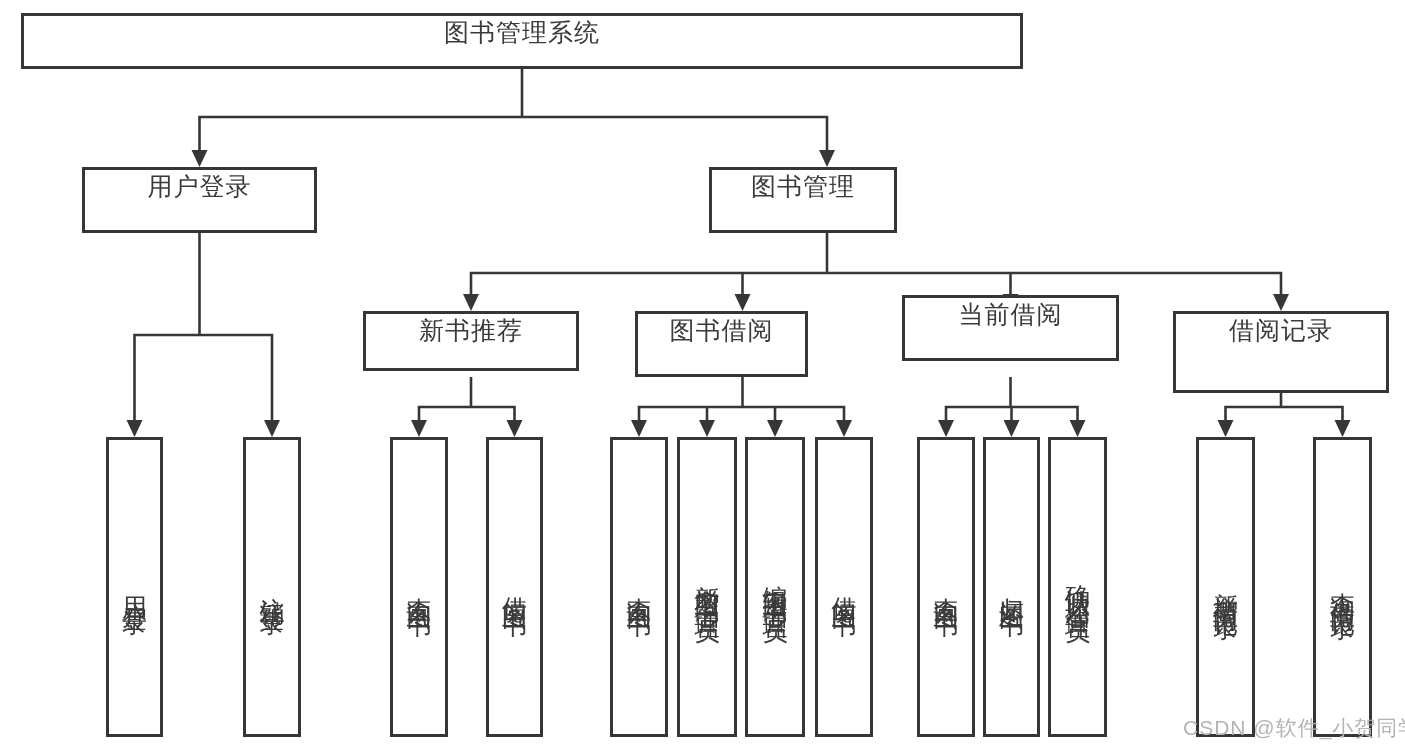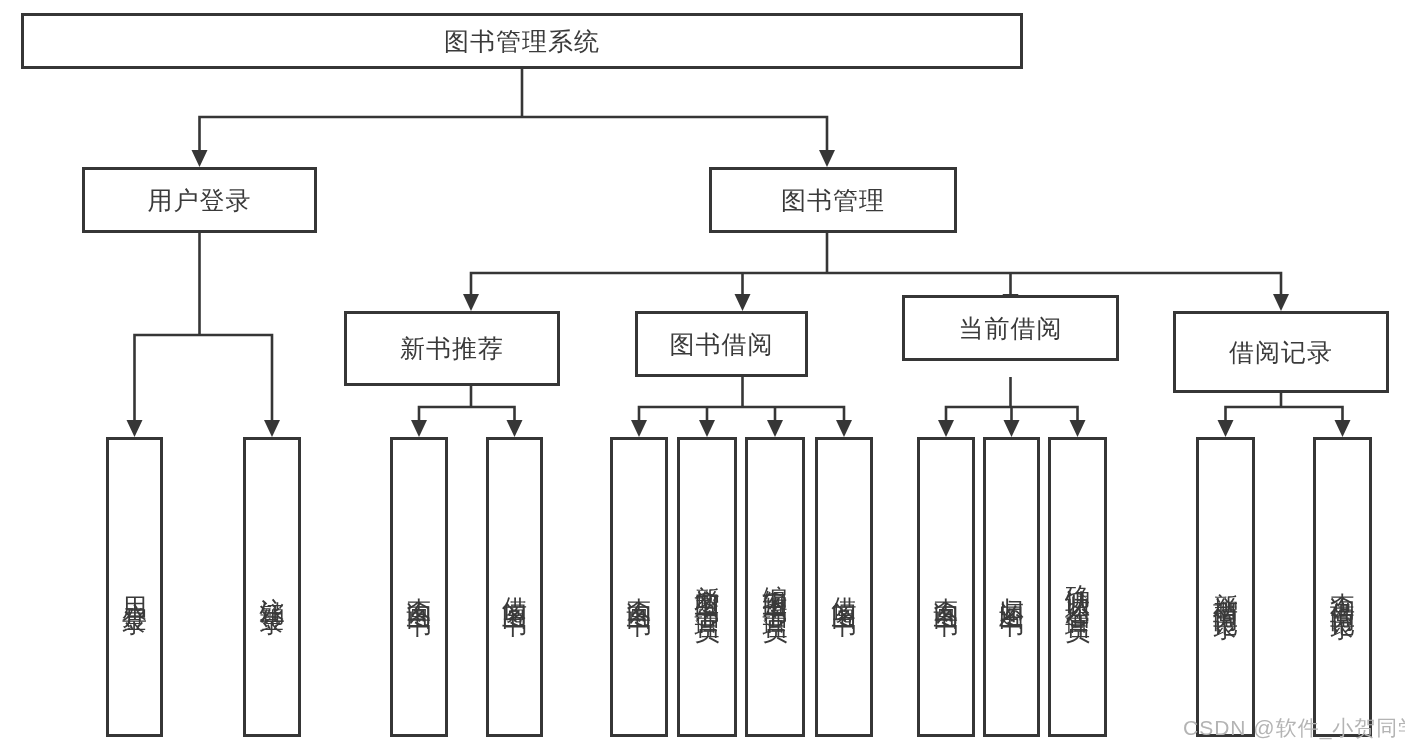--- a/index.html
+++ b/index.html
@@ -3,21 +3,21 @@
 <meta charset="utf-8">
 <style>
   html,body{margin:0;padding:0;background:#fff;}
   #stage{
     position:relative;width:1405px;height:747px;background:#ffffff;overflow:hidden;
     font-family:"Liberation Sans","DejaVu Sans",sans-serif;color:#3a3a3a;
   }
   #wires{position:absolute;left:0;top:0;z-index:1;}
   .hbox{
     position:absolute;box-sizing:border-box;background:#ffffff;border:3px solid #363636;
-    display:flex;align-items:center;justify-content:center;z-index:2;
+    display:flex;justify-content:center;z-index:2;
     font-size:25px;letter-spacing:1px;white-space:nowrap;
   }
   .vbox{
     position:absolute;box-sizing:border-box;background:#ffffff;border:3px solid #363636;
     display:flex;align-items:center;justify-content:center;z-index:2;
     top:437px;height:300px;font-size:25px;
   }
   .vbox span{
     writing-mode:vertical-rl;text-orientation:mixed;letter-spacing:5px;line-height:1;
   }
@@ -83,25 +83,25 @@
     </g>
   </svg>
 
   <div class="hbox" style="left:21px;top:13px;width:1002px;height:56px">
     <span>图书管理系统</span>
   </div>
 
   <div class="hbox" style="left:82px;top:167px;width:235px;height:66px">
     <span>用户登录</span>
   </div>
-  <div class="hbox" style="left:709px;top:167px;width:248px;height:66px">
+  <div class="hbox" style="left:709px;top:167px;width:188px;height:66px">
     <span>图书管理</span>
   </div>
 
-  <div class="hbox" style="left:344px;top:311px;width:216px;height:75px">
+  <div class="hbox" style="left:363px;top:311px;width:216px;height:60px">
     <span>新书推荐</span>
   </div>
   <div class="hbox" style="left:635px;top:311px;width:173px;height:66px">
     <span>图书借阅</span>
   </div>
   <div class="hbox" style="left:902px;top:295px;width:217px;height:66px">
     <span>当前借阅</span>
   </div>
   <div class="hbox" style="left:1173px;top:311px;width:216px;height:82px">
     <span>借阅记录</span>

